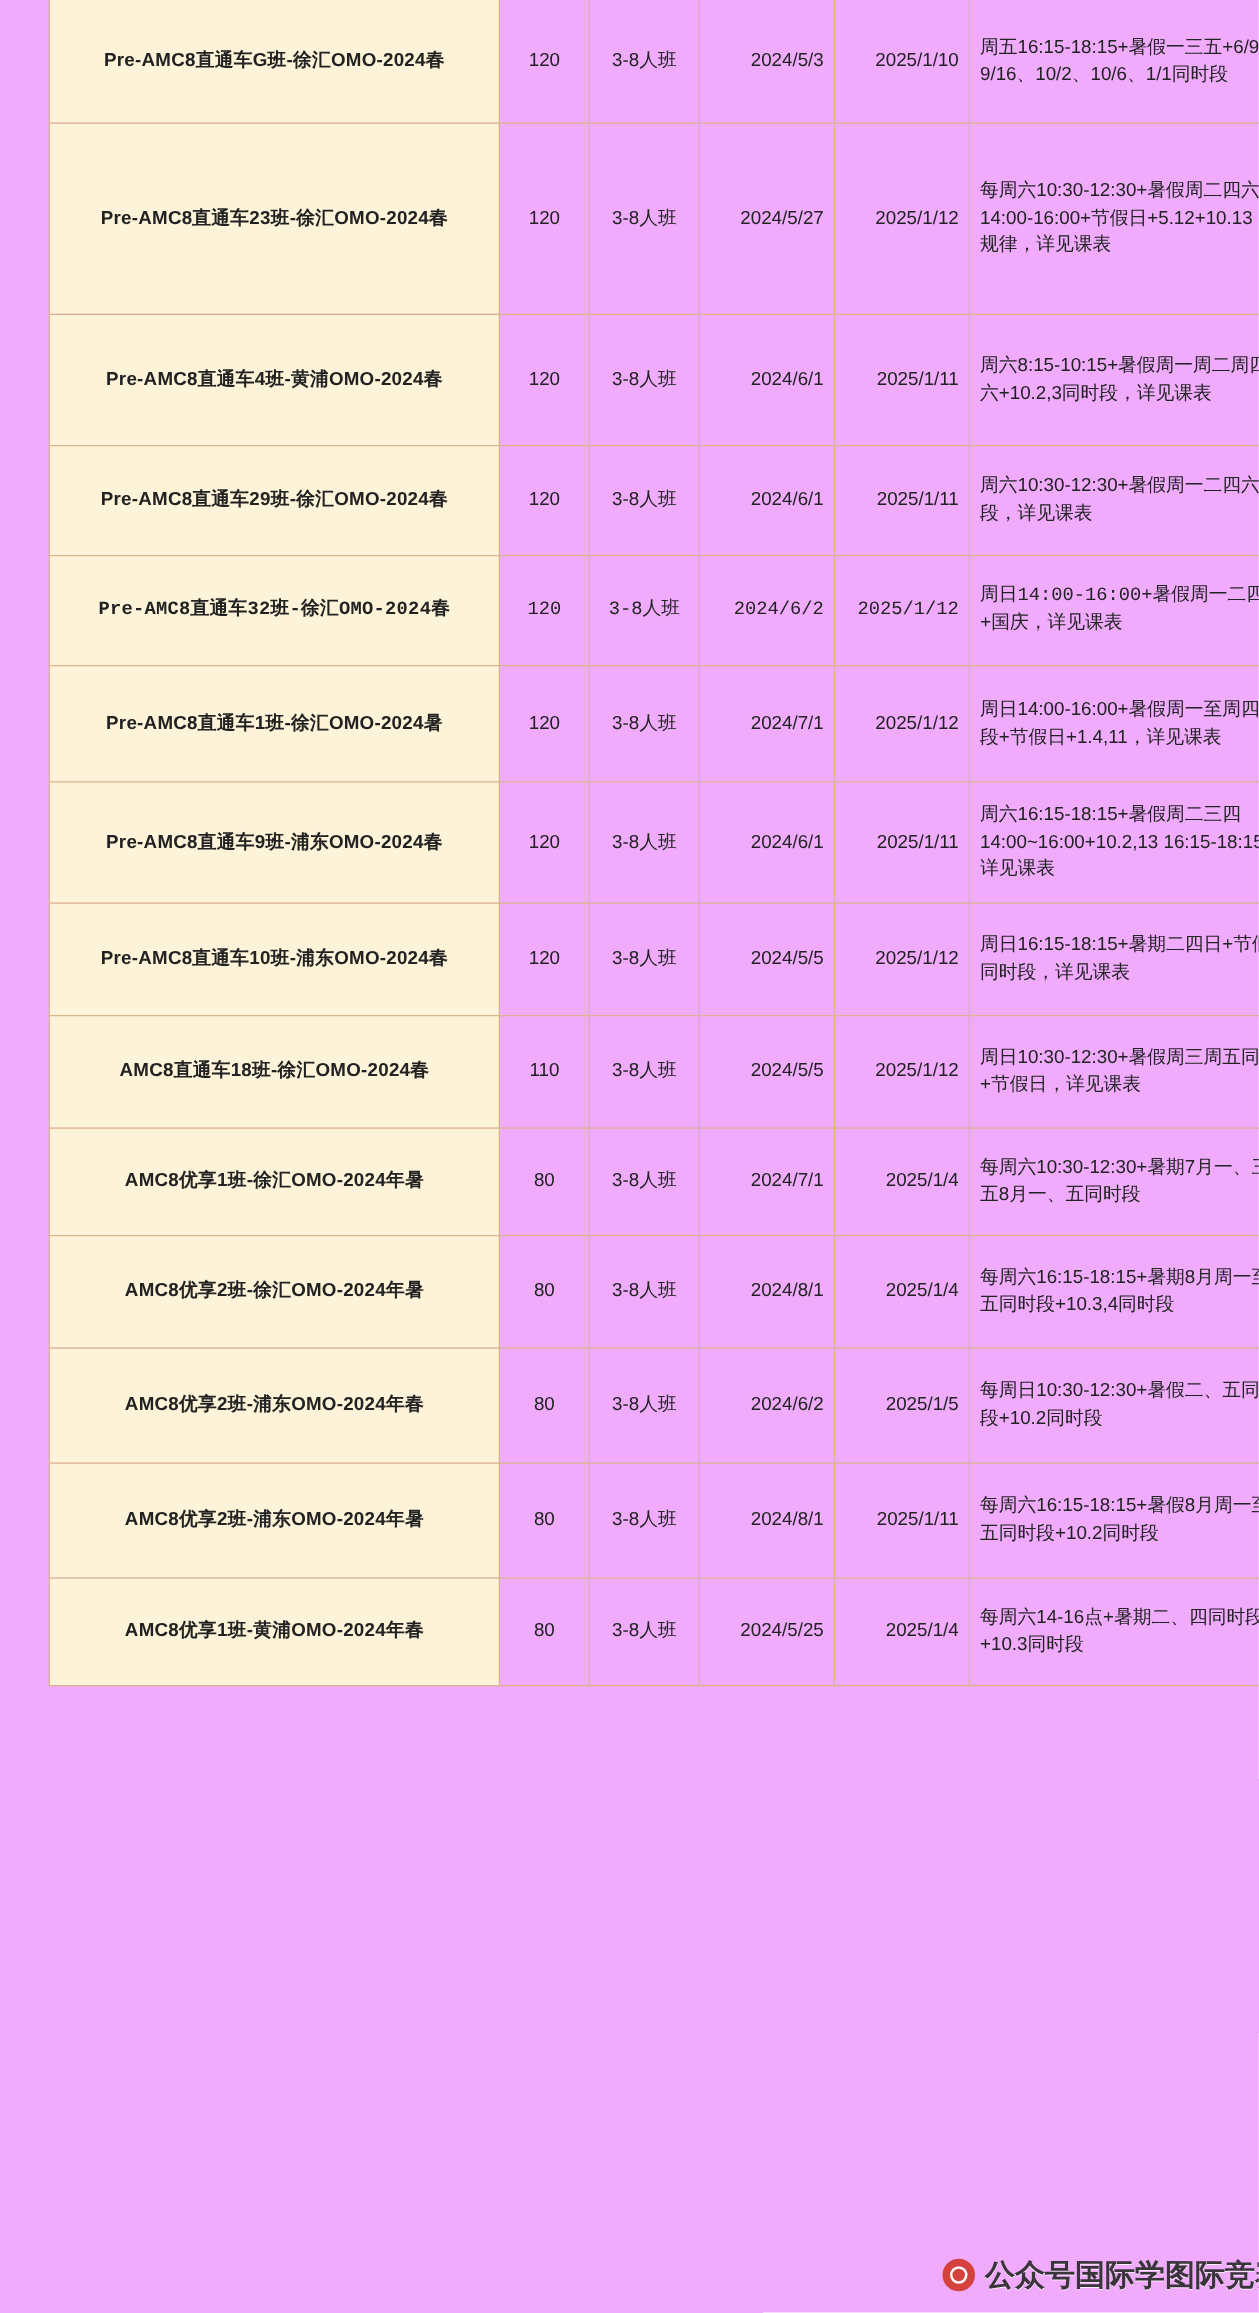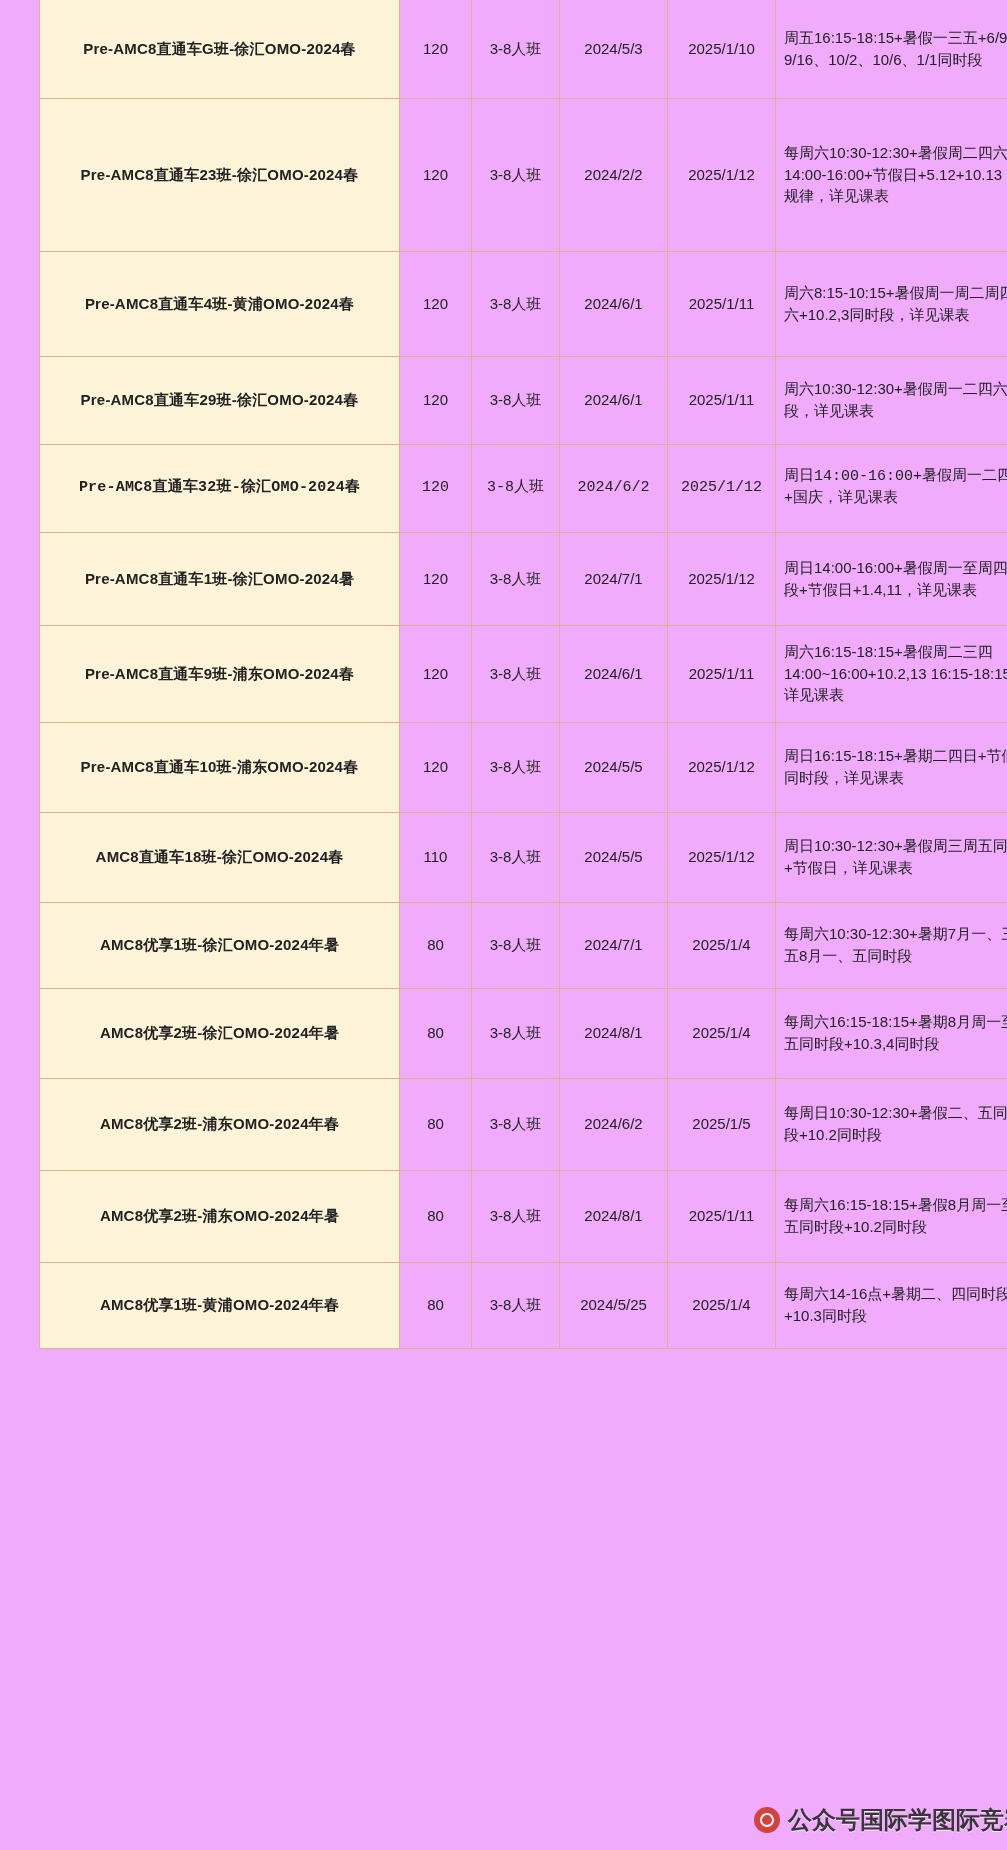--- a/index.html
+++ b/index.html
@@ -53,21 +53,21 @@
     text-align: center;
     font-size: 15px;
     color: #1a1a1a;
   }
   td.size-cell {
     text-align: center;
     font-size: 14.5px;
     color: #1a1a1a;
   }
   td.date-cell {
-    text-align: center;
+    text-align: right;
     font-size: 15px;
     color: #1a1a1a;
   }
   td.sched-cell {
     text-align: left;
     font-size: 13.5px;
     color: #1a1a1a;
     line-height: 1.55;
     padding: 8px 8px;
   }
@@ -131,21 +131,21 @@
         <td class="size-cell">3-8人班</td>
         <td class="date-cell">2024/5/3</td>
         <td class="date-cell">2025/1/10</td>
         <td class="sched-cell">周五16:15-18:15+暑假一三五+6/9、9/16、10/2、10/6、1/1同时段</td>
       </tr>
 
       <tr style="height:153px;">
         <td class="name-cell">Pre-AMC8直通车23班-徐汇OMO-2024春</td>
         <td class="num-cell">120</td>
         <td class="size-cell">3-8人班</td>
-        <td class="date-cell">2024/2/2</td>
+        <td class="date-cell">2024/5/27</td>
         <td class="date-cell">2025/1/12</td>
         <td class="sched-cell">每周六10:30-12:30+暑假周二四六14:00-16:00+节假日+5.12+10.13，不规律，详见课表</td>
       </tr>
 
       <tr style="height:105px;">
         <td class="name-cell">Pre-AMC8直通车4班-黄浦OMO-2024春</td>
         <td class="num-cell">120</td>
         <td class="size-cell">3-8人班</td>
         <td class="date-cell">2024/6/1</td>
         <td class="date-cell">2025/1/11</td>

